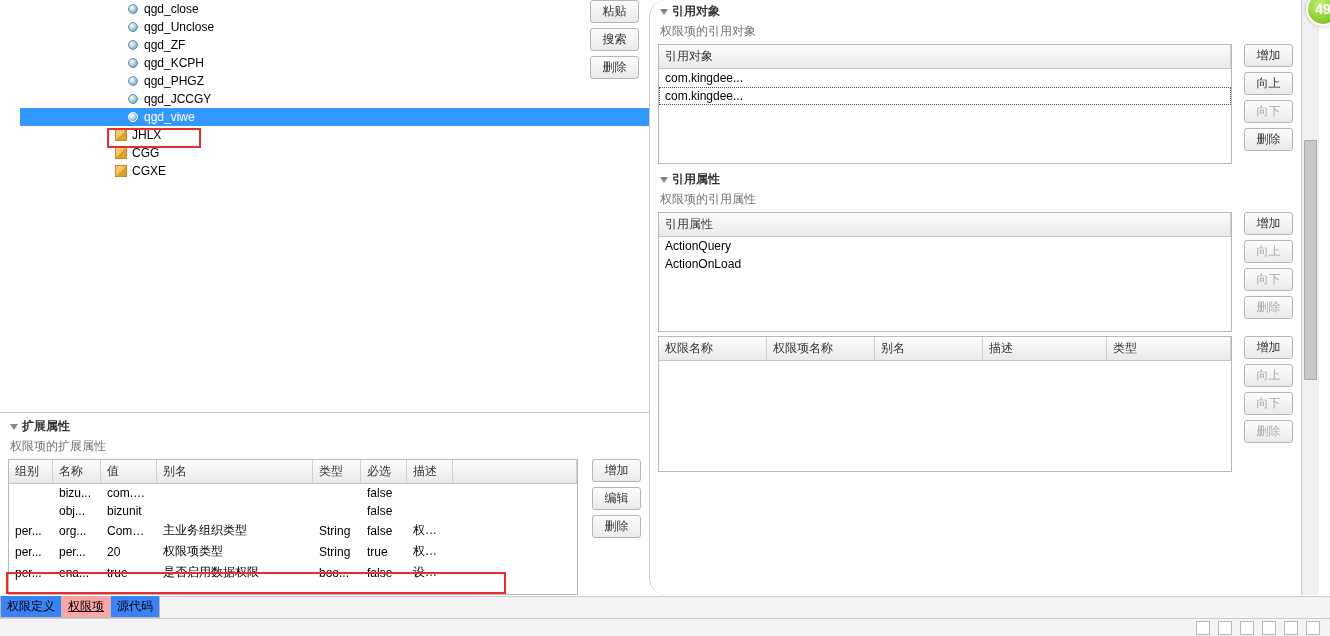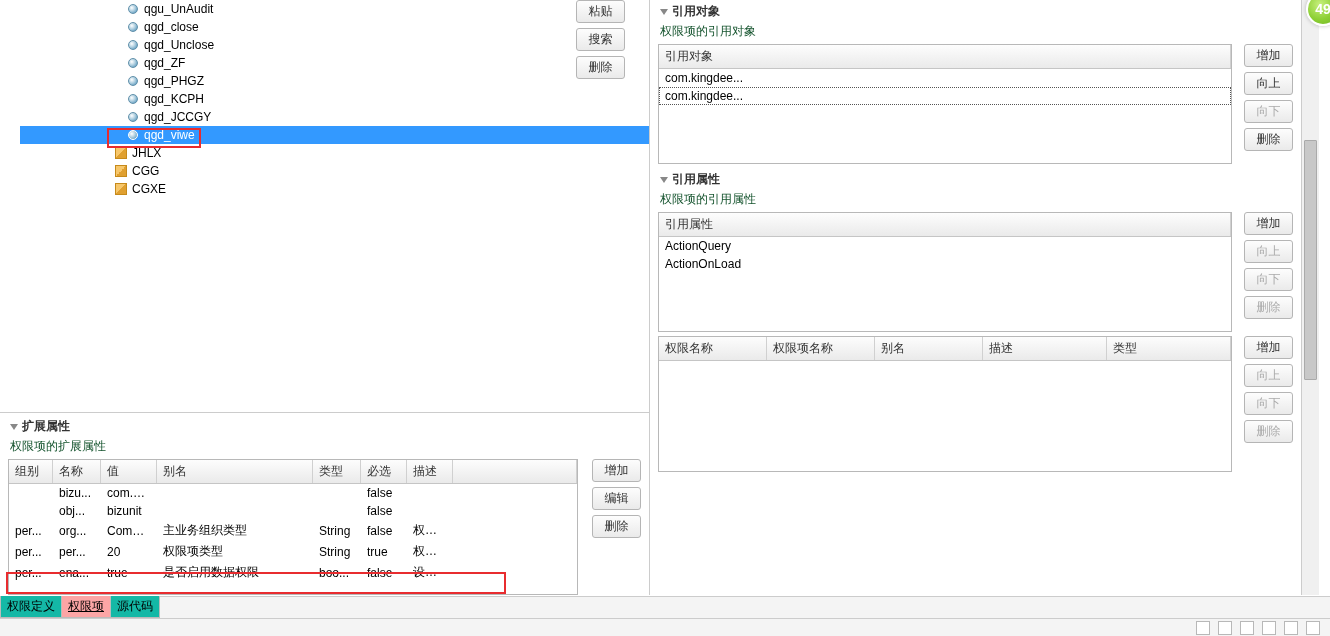--- a/index.html
+++ b/index.html
@@ -1,40 +1,40 @@
 <!DOCTYPE html>
 <html><head>
 <meta charset="utf-8">
 <style>
 * { box-sizing: border-box; margin: 0; padding: 0; font-family: "Microsoft YaHei", "SimSun", Arial, sans-serif; font-size: 12px; }
 body { background: #fff; width: 1330px; height: 636px; overflow: hidden; position: relative; }
 .main-layout { display: flex; width: 1330px; height: 595px; }
 .left-pane { width: 649px; display: flex; flex-direction: column; }
-.right-pane { width: 652px; border-left: 1px solid #ccc; position: relative; }
+.right-pane { width: 652px; border-left: 1px solid #ccc; position: relative; border-radius: 17px; }
 .vscrollbar { width: 18px; background: #f0f0f0; border-left: 1px solid #ccc; position: relative; }
 .vscrollbar .thumb { position: absolute; left: 2px; width: 13px; background: #c8c8c8; border: 1px solid #aaa; border-radius: 1px; }
 
 .tree-area { flex: 1 1 auto; overflow: hidden; padding-left: 20px; position: relative; }
 .tree-node { display: flex; align-items: center; height: 18px; padding-left: 0; white-space: nowrap; }
 .tree-ind1 { padding-left: 95px; }
 .tree-ind2 { padding-left: 108px; }
 .tree-node .icon { width: 10px; height: 10px; border-radius: 50%; background: radial-gradient(circle at 35% 35%, #fff, #b8d4e3 40%, #6aa3c4 80%); border: 1px solid #6090aa; margin-right: 6px; flex-shrink: 0; }
 .cube-icon { width: 12px; height: 12px; margin-right: 5px; flex-shrink: 0; background:
   linear-gradient(135deg,#f7c76b 50%,#e0a030 50%); border:1px solid #c68a1a; }
 .tree-node.sel { background: #3399ff; color: #fff; }
 .tree-node.sel .icon { border-color: #fff; }
 .redbox-tree { position: absolute; border: 2px solid #e82c2f; pointer-events: none; left: 107px; top: 128px; width: 94px; height: 20px; }
 
 .btn-col { position: absolute; display: flex; flex-direction: column; gap: 5px; }
 .ide-btn { min-width: 49px; height: 23px; line-height: 21px; text-align: center; background: linear-gradient(#fdfdfd,#eaeaea); border: 1px solid #b5b5b5; border-radius: 3px; cursor: pointer; color: #333; padding: 0 8px; }
 .ide-btn.disabled { color: #aaa; cursor: default; }
 
 .section-hdr { display: flex; align-items: center; padding: 3px 2px 2px 2px; font-weight: bold; color: #333; }
 .section-hdr .tri { width: 0; height: 0; border-left: 4px solid transparent; border-right: 4px solid transparent; border-top: 6px solid #888; margin-right: 4px; }
-.section-sub { color: #14532d; padding: 1px 2px 4px 2px; font-weight: normal; }
+.section-sub { color: #737373; padding: 1px 2px 4px 2px; font-weight: normal; }
 
 .grid { border: 1px solid #b8b8b8; background: #fff; }
 .grid-hdr { display: flex; background: linear-gradient(#fdfdfd,#eaeaea); border-bottom: 1px solid #c5c5c5; }
 .grid-hdr .cell { border-right: 1px solid #d0d0d0; padding: 3px 6px; font-weight: normal; color: #333; overflow: hidden; text-overflow: ellipsis; white-space: nowrap; }
 .grid-body .row { display: flex; align-items: center; }
 .grid-body .cell { padding: 2px 6px; border-right: 1px solid transparent; overflow: hidden; text-overflow: ellipsis; white-space: nowrap; }
 .grid-body .row.sel .cell.first { outline: 1px dotted #555; outline-offset: -1px; }
 
 .left-section2 { border-top: 1px solid #ccc; padding: 2px 8px 0 8px; position: relative; }
 .left-grid .cell.c0{width:44px}.left-grid .cell.c1{width:48px}.left-grid .cell.c2{width:56px}.left-grid .cell.c3{width:156px}.left-grid .cell.c4{width:48px}.left-grid .cell.c5{width:46px}.left-grid .cell.c6{width:46px}.left-grid .cell.c7{flex:1}
@@ -43,56 +43,52 @@
 
 .right-inner { padding: 0 8px 0 8px; height: 100%; overflow: hidden; }
 .right-block { margin-bottom: 4px; }
 .right-grid-wrap { display: flex; align-items: flex-start; gap: 12px; }
 .right-grid { flex: 1 1 auto; }
 .rg-obj .cell{ width: 100%; }
 .rg-attr .cell{ width: 100%; }
 .rg-dep .cell.d0{width:108px}.rg-dep .cell.d1{width:108px}.rg-dep .cell.d2{width:108px}.rg-dep .cell.d3{width:124px}.rg-dep .cell.d4{flex:1}
 
 .bottom-tabs { position: absolute; left: 0; bottom: 18px; height: 22px; display: flex; align-items: flex-end; border-top: 1px solid #ccc; width: 100%; background: #f4f4f4; }
-.bottom-tabs .tab { padding: 2px 6px; border: 1px solid #bbb; border-top: none; background: #14b8a6; margin-right: -1px; cursor: pointer; font-size: 12px; }
+.bottom-tabs .tab { padding: 2px 6px; border: 1px solid #bbb; border-top: none; background: #3b82f6; margin-right: -1px; cursor: pointer; font-size: 12px; }
 .bottom-tabs .tab.active { background: #fca5a5; text-decoration: underline; }
 .status-bar { position: absolute; left: 0; bottom: 0; height: 18px; width: 100%; background: #f4f4f4; border-top: 1px solid #ccc; display: flex; justify-content: flex-end; align-items: center; padding-right: 10px; gap: 8px; }
 .status-bar .sicon { width: 14px; height: 14px; border: 1px solid #b8b8b8; background: #fff; }
 
 .corner-badge { position: absolute; top: 0; right: 0; width: 34px; height: 34px; border-radius: 50%; background: radial-gradient(circle at 40% 35%, #c8f07e, #8ed036 55%, #6cb41e); color: #fff; font-weight: bold; font-size: 14px; display: flex; align-items: center; justify-content: center; transform: translate(10px,-8px); border: 2px solid #fff; box-shadow: 0 0 4px rgba(0,0,0,.25); }
 </style>
 </head>
 <body>
 
 <div class="main-layout">
   <div class="left-pane">
     <div class="tree-area" style="height:380px;">
       <div class="tree-node tree-ind2">
           <span class="icon"></span>
-          <span>qgu_UnAudit</span>
-        </div>
-      <div class="tree-node tree-ind2">
-          <span class="icon"></span>
           <span>qgd_close</span>
         </div>
       <div class="tree-node tree-ind2">
           <span class="icon"></span>
           <span>qgd_Unclose</span>
         </div>
       <div class="tree-node tree-ind2">
           <span class="icon"></span>
           <span>qgd_ZF</span>
         </div>
       <div class="tree-node tree-ind2">
           <span class="icon"></span>
+          <span>qgd_KCPH</span>
+        </div>
+      <div class="tree-node tree-ind2">
+          <span class="icon"></span>
           <span>qgd_PHGZ</span>
-        </div>
-      <div class="tree-node tree-ind2">
-          <span class="icon"></span>
-          <span>qgd_KCPH</span>
         </div>
       <div class="tree-node tree-ind2">
           <span class="icon"></span>
           <span>qgd_JCCGY</span>
         </div>
       <div class="tree-node tree-ind2 sel">
           <span class="icon"></span>
           <span>qgd_viwe</span>
         </div>
       <div class="tree-node tree-ind1">
@@ -101,21 +97,21 @@
         </div>
       <div class="tree-node tree-ind1">
           <span class="cube-icon"></span>
           <span>CGG</span>
         </div>
       <div class="tree-node tree-ind1">
           <span class="cube-icon"></span>
           <span>CGXE</span>
         </div>
       <div class="redbox-tree"></div>
-      <div class="btn-col" style="right:24px; top:0;">
+      <div class="btn-col" style="right:10px; top:0;">
         <div class="ide-btn">粘贴</div>
         <div class="ide-btn">搜索</div>
         <div class="ide-btn">删除</div>
       </div>
     </div>
 
     <div class="left-section2" style="flex:0 0 auto;">
       <div class="section-hdr">
           <span class="tri"></span>
           <span>扩展属性</span>

